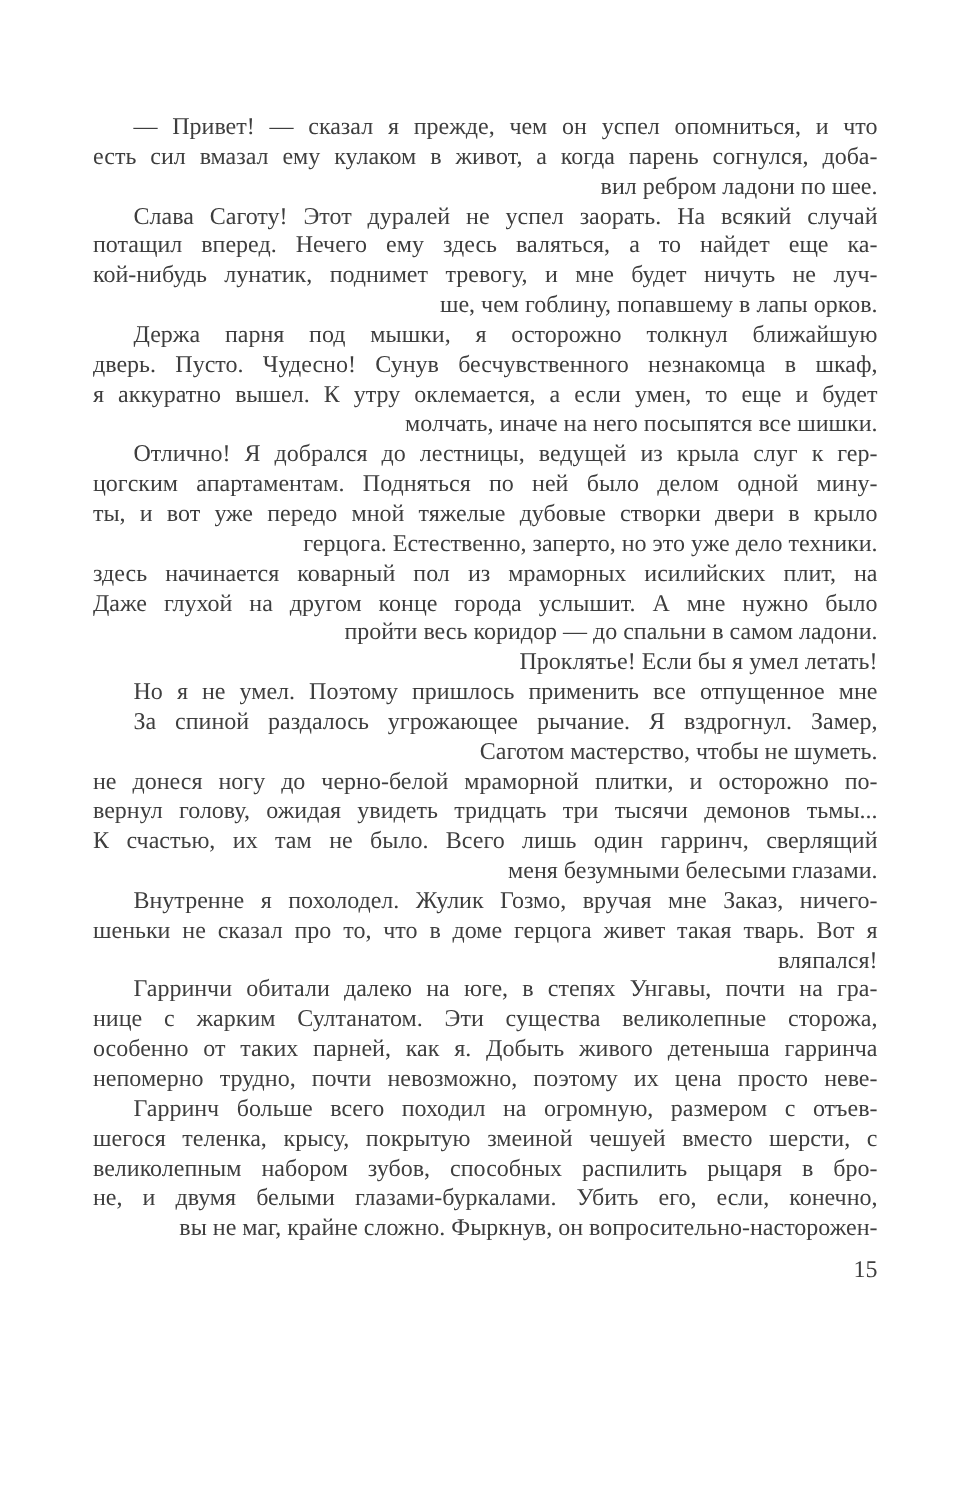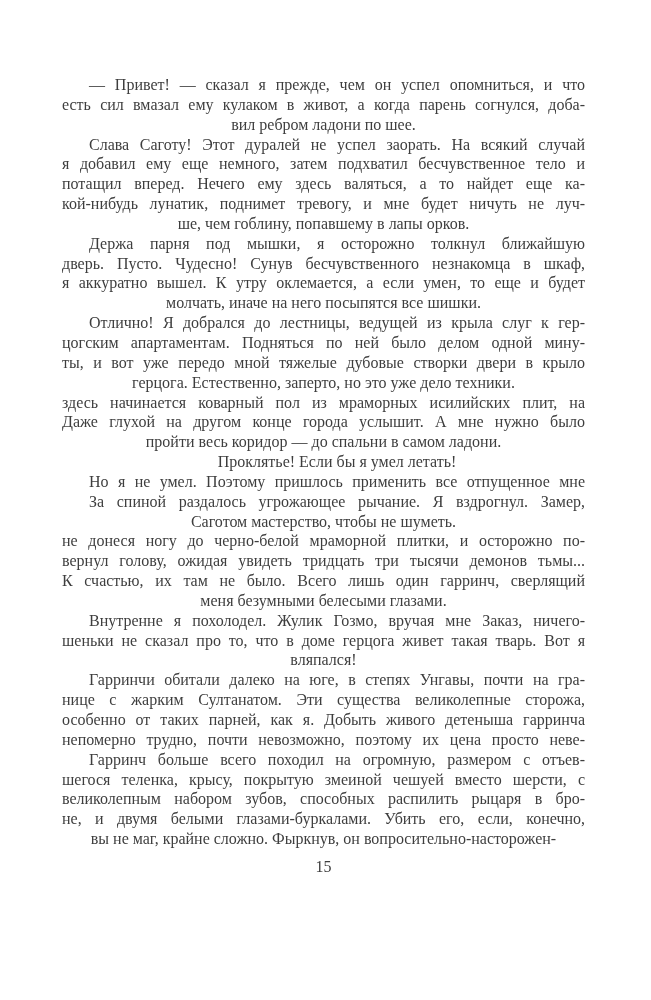--- a/index.html
+++ b/index.html
@@ -19,48 +19,47 @@
     font-size: 16px;
     color: #3e3e3e;
   }
   .text-block {
     width: 523px;
   }
   .line {
     height: 19.85px;
     line-height: 19.85px;
     white-space: nowrap;
-    text-align: center;
+    text-align: right;
   }
   .line.just {
     white-space: normal;
     text-align: justify;
     text-align-last: justify;
   }
   .line.indent {
     padding-left: 27px;
   }
   .folio {
     width: 523px;
     margin-top: 8px;
-    text-align: center;
+    text-align: right;
     font-size: 16px;
     line-height: 19.85px;
   }
 </style>
 </head>
 <body style="background: rgb(255, 255, 255);">
 
 <div class="page" style="color: rgb(62, 62, 62);">
   <div class="text-block">
       <div class="line indent just">— Привет! — сказал я прежде, чем он успел опомниться, и что</div>
       <div class="line just">есть сил вмазал ему кулаком в живот, а когда парень согнулся, доба-</div>
       <div class="line">вил ребром ладони по шее.</div>
       <div class="line indent just">Слава Саготу! Этот дуралей не успел заорать. На всякий случай</div>
-      <div class="line just">я добавил ему еще немного, затем подхватил бесчувственное тело и</div>
       <div class="line just">потащил вперед. Нечего ему здесь валяться, а то найдет еще ка-</div>
       <div class="line just">кой-нибудь лунатик, поднимет тревогу, и мне будет ничуть не луч-</div>
       <div class="line">ше, чем гоблину, попавшему в лапы орков.</div>
       <div class="line indent just">Держа парня под мышки, я осторожно толкнул ближайшую</div>
       <div class="line just">дверь. Пусто. Чудесно! Сунув бесчувственного незнакомца в шкаф,</div>
       <div class="line just">я аккуратно вышел. К утру оклемается, а если умен, то еще и будет</div>
       <div class="line">молчать, иначе на него посыпятся все шишки.</div>
       <div class="line indent just">Отлично! Я добрался до лестницы, ведущей из крыла слуг к гер-</div>
       <div class="line just">цогским апартаментам. Подняться по ней было делом одной мину-</div>
       <div class="line just">ты, и вот уже передо мной тяжелые дубовые створки двери в крыло</div>

